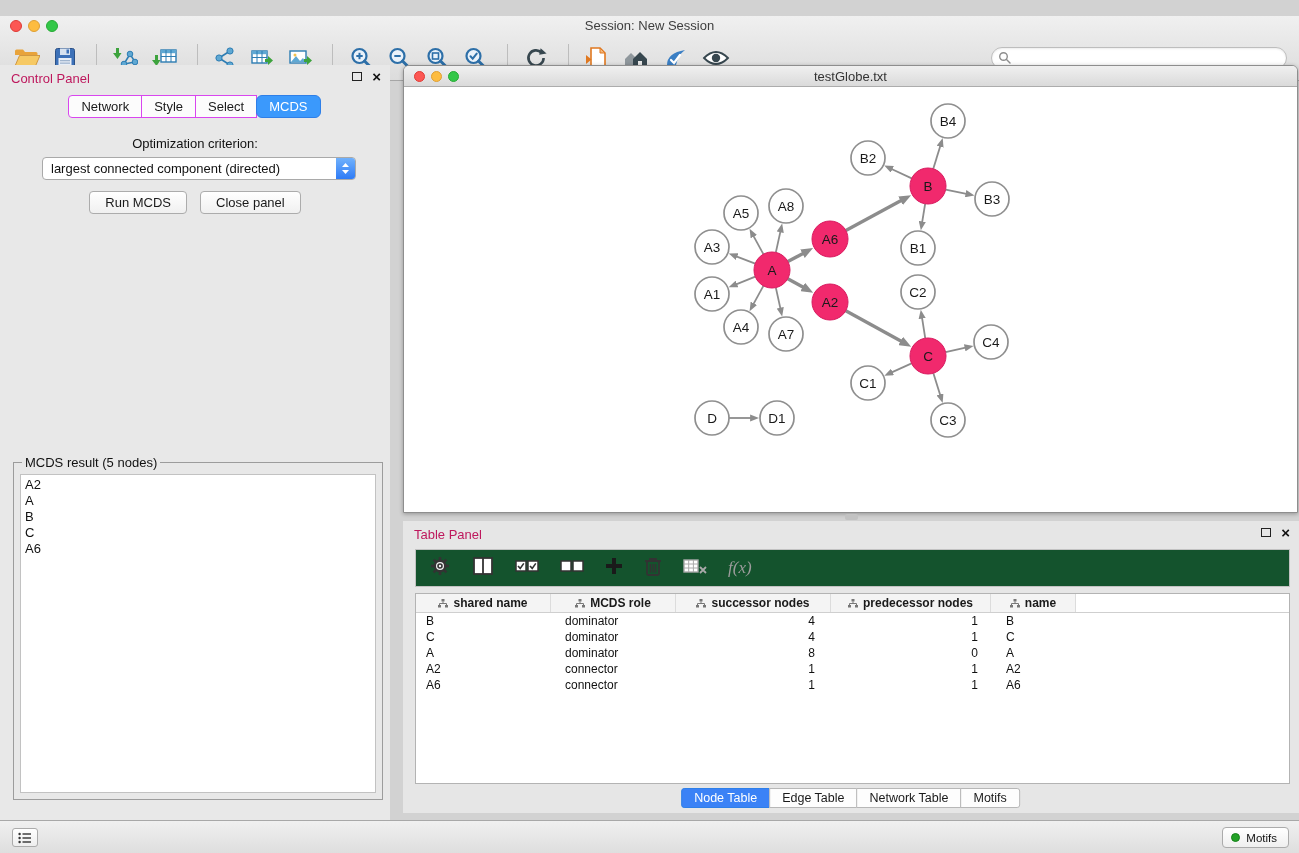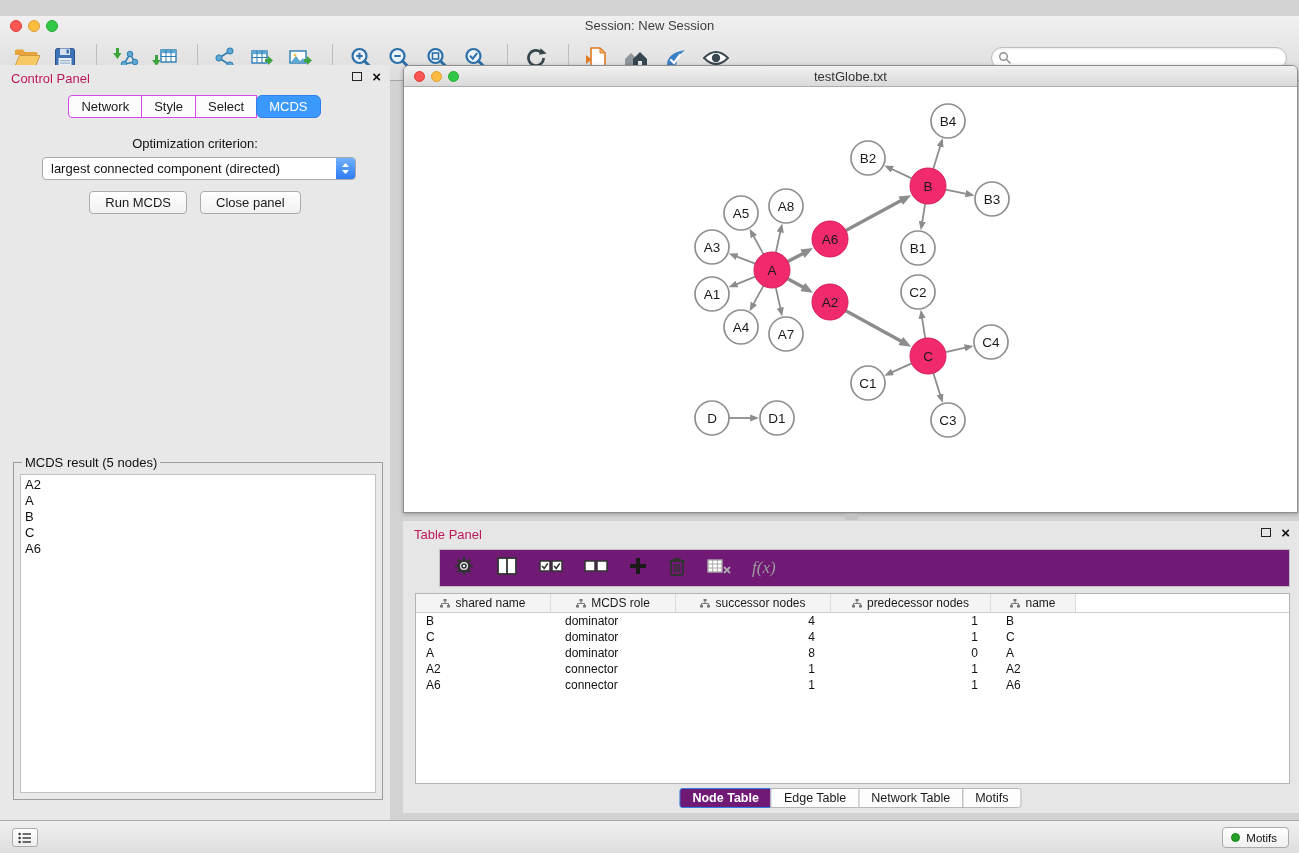--- a/index.html
+++ b/index.html
@@ -60,35 +60,35 @@
   .net-titlebar { position:relative; height:21px; background:linear-gradient(#F0F0F0,#DADADA); border-bottom:1px solid #ACACAC; }
   .net-titlebar .tl { top:5px; width:11px; height:11px; }
   .net-title { display:block; text-align:center; font-size:13px; color:#333; line-height:21px; }
   .net-canvas { position:relative; width:100%; height:426px; background:#FFF; }
   .net-canvas svg text { fill:#1A1A1A; font-size:13.5px; }
 
   .divider-grip { position:absolute; left:845px; top:514px; width:13px; height:6px; background:#C2C2C2; border-radius:2px; }
 
   
   .table-panel { position:absolute; left:403px; top:521px; width:896px; height:292px; background:#E6E6E6; }
-  .tp-toolbar { position:absolute; left:12px; right:9px; top:28px; height:38px; background:#701a75;
-                border:1px solid #C2C2C2; display:flex; align-items:center; gap:21px; padding-left:13px;margin-left:24px; }
+  .tp-toolbar { position:absolute; left:12px; right:9px; top:28px; height:38px; background:#14532d;
+                border:1px solid #C2C2C2; display:flex; align-items:center; gap:21px; padding-left:13px; }
   .fx { font-family:"Liberation Serif","DejaVu Serif",serif; font-style:italic; font-size:17px; color:#9C9C9C; }
   .tp-table { position:absolute; left:12px; right:9px; top:72px; height:191px; background:#FFF; border:1px solid #B3B3B3; overflow:hidden; }
   .t-head { display:flex; height:19px; border-bottom:1px solid #CFCFCF; }
   .th { background:#F4F4F4; border-right:1px solid #DCDCDC; display:flex; align-items:center; justify-content:center;
-        gap:5px; font-size:12px; color:#1A1A1A; }
+        gap:5px; font-size:12px; color:#1A1A1A;font-weight:bold; }
   .t-row { display:flex; height:16px; }
   .td { font-size:12px; color:#111; line-height:16px; white-space:nowrap; }
 
   .tp-tabs { position:absolute; bottom:5px; left:50%; transform:translateX(-50%); display:flex; }
   .ttab { padding:2px 12px; font-size:12.5px; background:#FDFDFD; border:1px solid #B7B7B7; margin-left:-1px; color:#1A1A1A; }
   .ttab:first-child { border-radius:3px 0 0 3px; }
   .ttab:last-child  { border-radius:0 3px 3px 0; }
-  .ttab.active { background:#701a75; border-color:#2E7FE8; color:#FFF;font-weight:bold; }
+  .ttab.active { background:#3b82f6; border-color:#2E7FE8; color:#FFF; }
 
   
   .statusbar { position:absolute; left:0; right:0; bottom:0; height:33px;
                background:linear-gradient(#F0F0F0,#DEDEDE); border-top:1px solid #A8A8A8; }
   .sb-btn { position:absolute; left:12px; top:7px; width:26px; height:19px; border:1px solid #ABABAB; border-radius:3px;
             background:linear-gradient(#FFF,#EEE); display:flex; align-items:center; justify-content:center; }
   .memory-btn { position:absolute; right:10px; top:6px; height:21px; border:1px solid #ABABAB; border-radius:4px;
                 background:linear-gradient(#FFF,#EFEFEF); display:flex; align-items:center; gap:6px; padding:0 11px 0 8px;
                 font-size:11.5px; color:#111; }
   .mem-dot { width:9px; height:9px; border-radius:50%; background:#23A127; border:1px solid #158219; }

